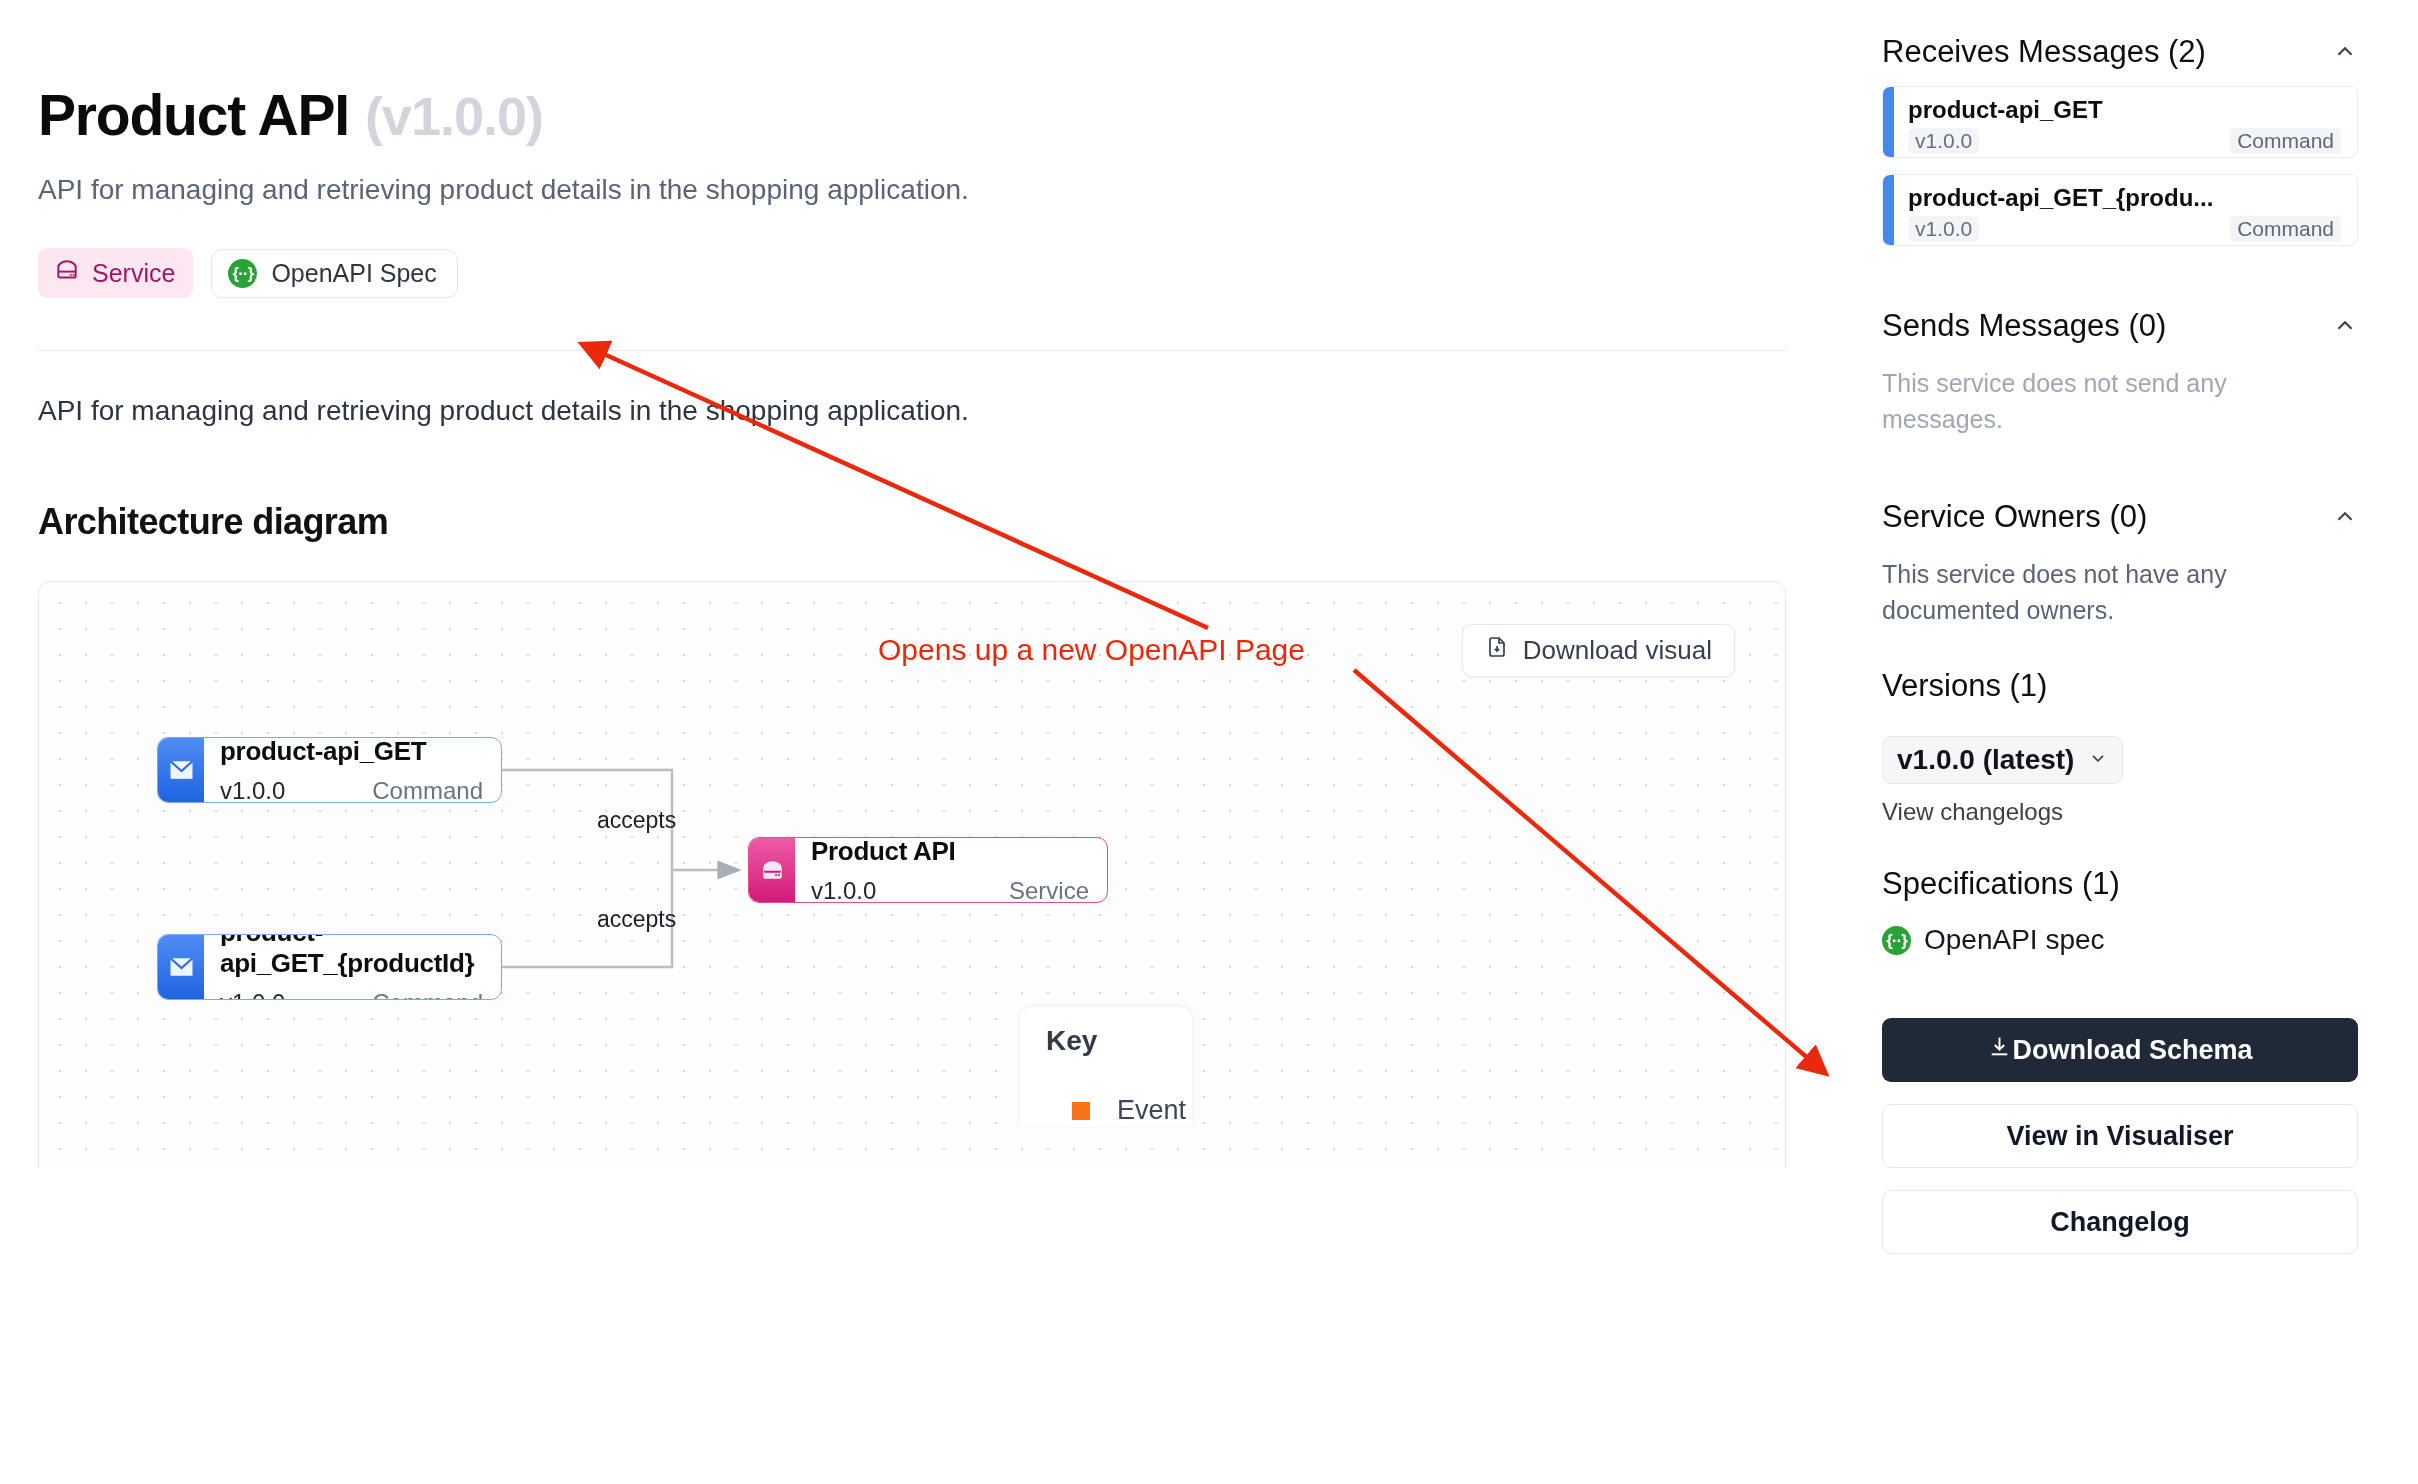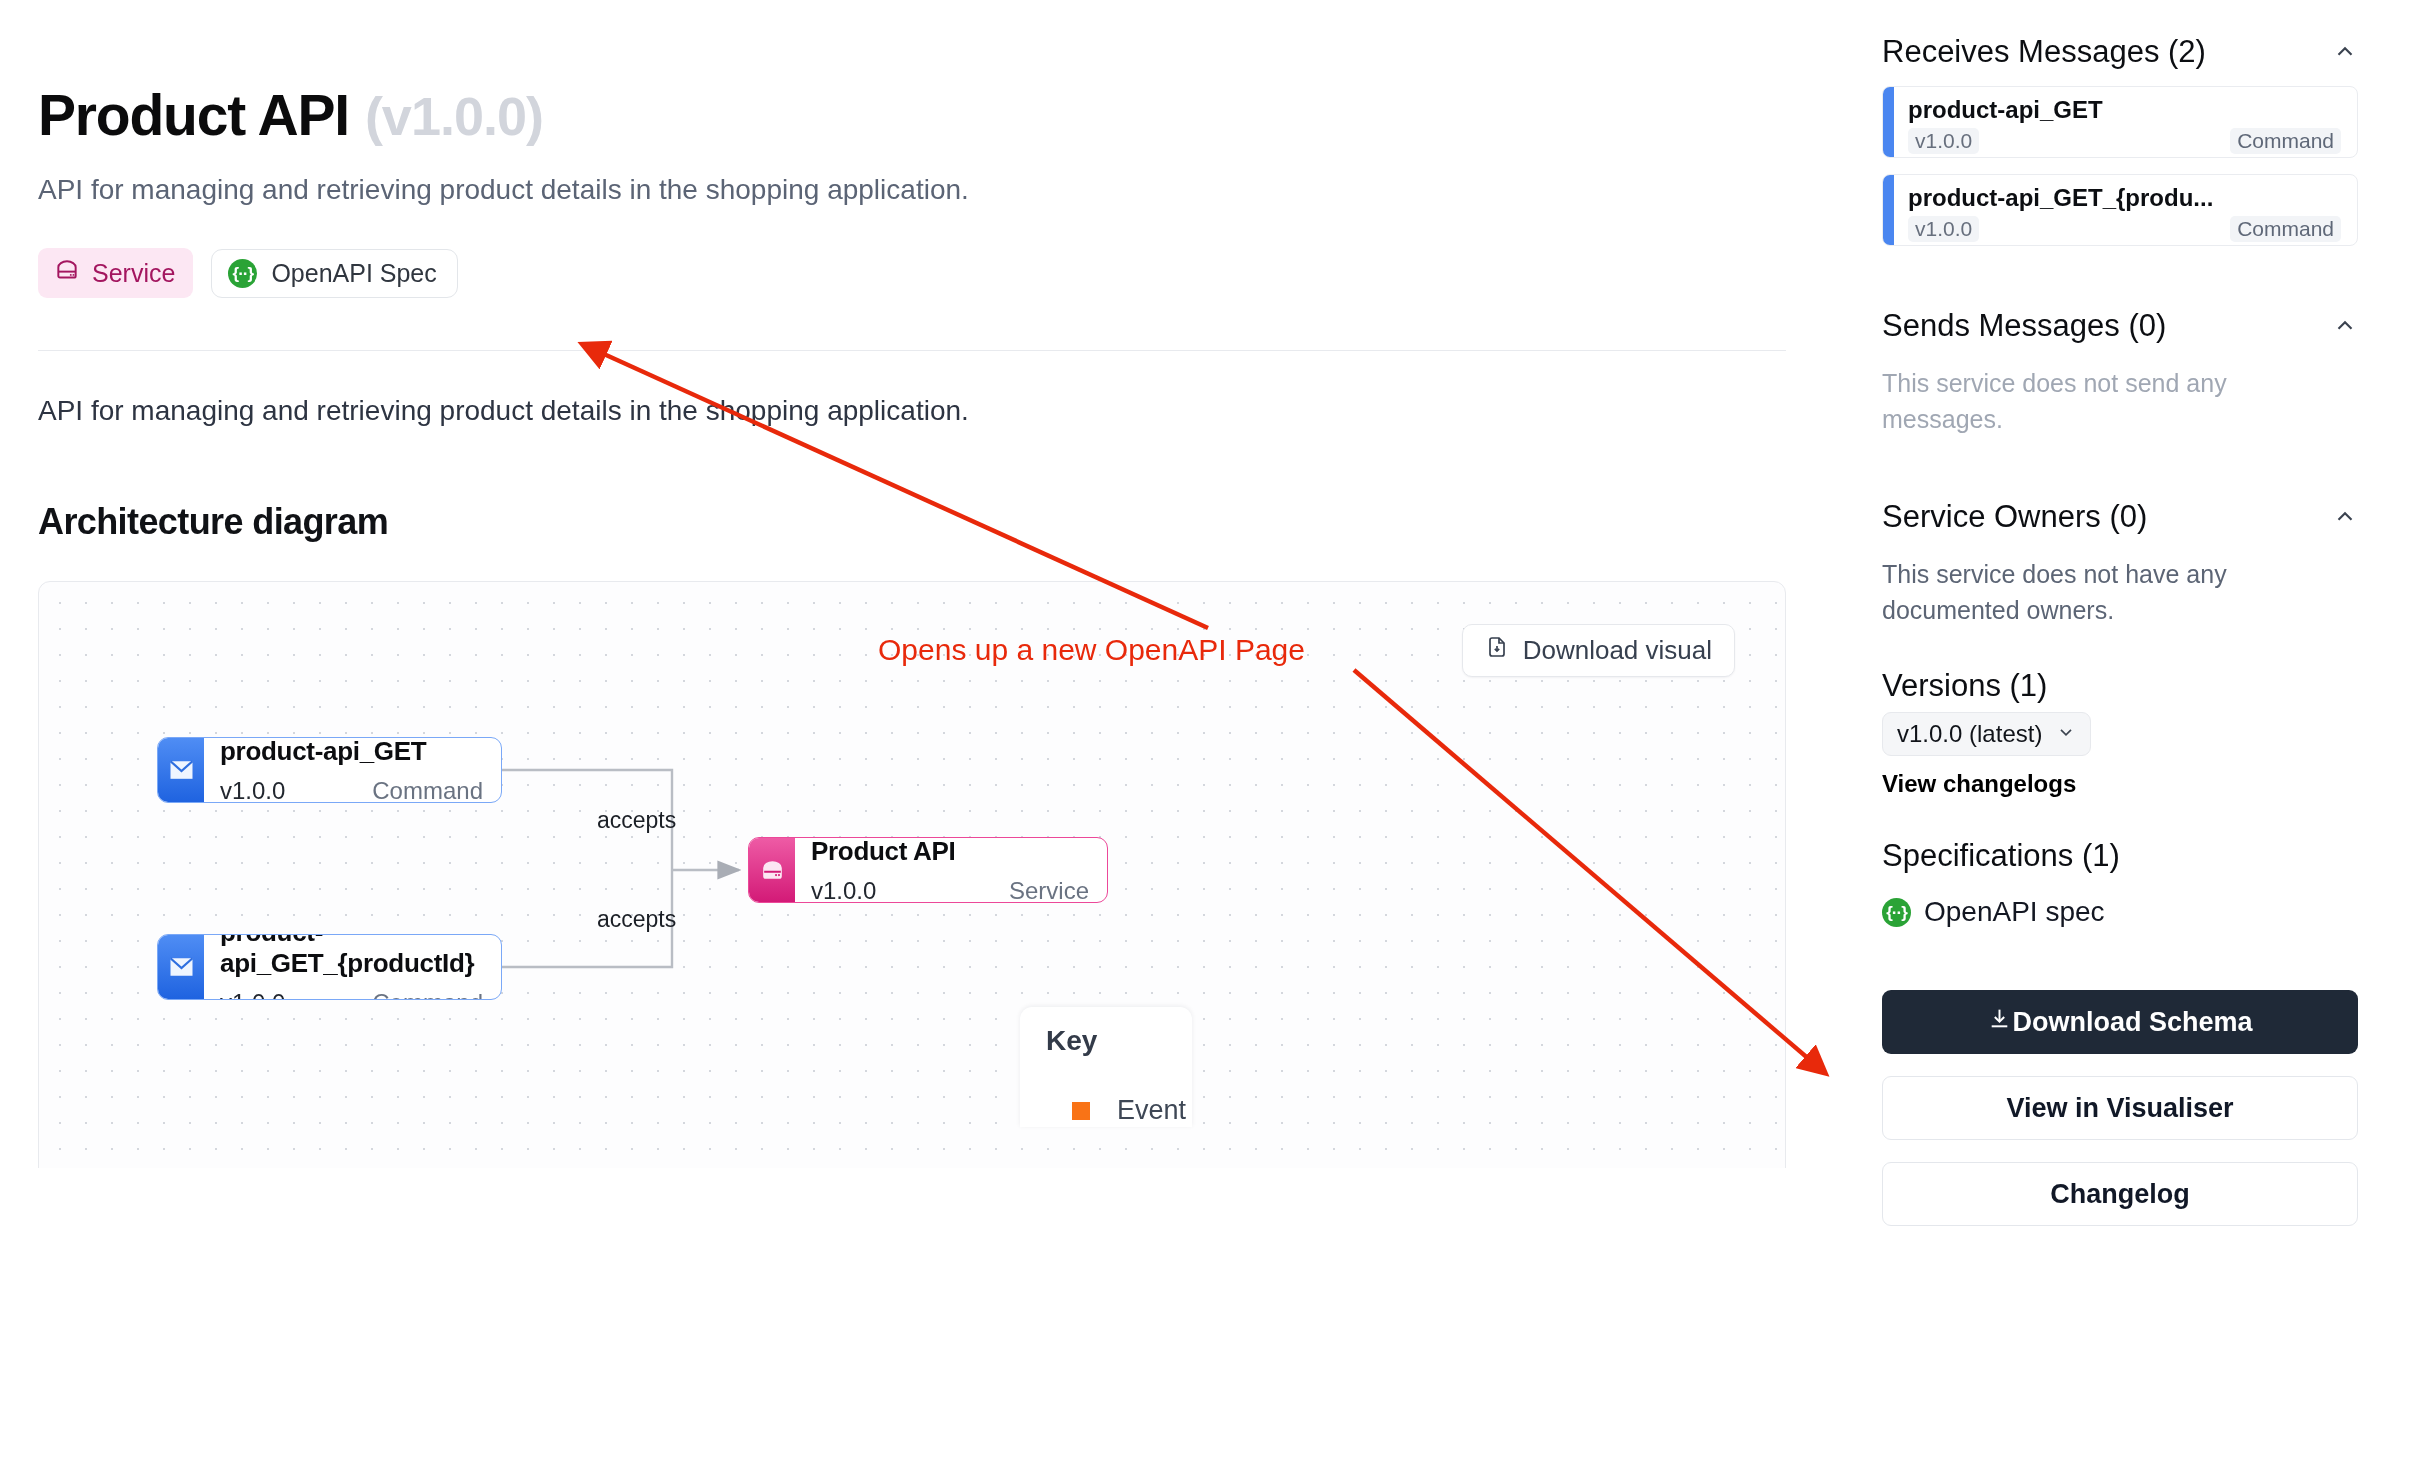--- a/index.html
+++ b/index.html
@@ -159,26 +159,26 @@
   .msg-type { font-size: 21px; color: #5f6878; background: #f2f4f7; border-radius: 5px; padding: 1px 7px; }
 
   .sb-gap-lg { height: 62px; }
   .sb-gap-md { height: 40px; }
   .sb-empty { margin-top: 22px; font-size: 25px; line-height: 1.42; color: #a0a7b3; max-width: 380px; }
   .sb-empty.dark { color: #5c6575; }
 
   .sb-plain-title { font-size: 31px; color: #0c0e12; }
 
   .ver-select {
-    margin-top: 8px; display: inline-flex; align-items: center; gap: 14px;
+    margin-top: 32px; display: inline-flex; align-items: center; gap: 14px;
     background: #f5f6f8; border: 1px solid #e7e9ed; border-radius: 9px;
-    padding: 7px 14px; font-size: 24px; font-weight: normal; color: #101319;
+    padding: 7px 14px; font-size: 28px; font-weight: bold; color: #101319;
   }
   .ver-chev { font-size: 19px; color: #3c4450; font-weight: normal; }
-  .changelogs { margin-top: 14px; font-size: 24px; color: #000000; font-weight: bold; }
+  .changelogs { margin-top: 14px; font-size: 24px; color: #404040; }
 
   .spec-row { margin-top: 22px; display: flex; align-items: center; gap: 13px; }
   .spec-label { font-size: 28px; color: #131722; }
 
   .btn {
     margin-top: 22px; width: 100%; height: 64px;
     display: flex; align-items: center; justify-content: center; gap: 0;
     border-radius: 9px; font-size: 27px; font-weight: bold;
   }
   .btn-dark { background: #1f2937; color: #fff; }

